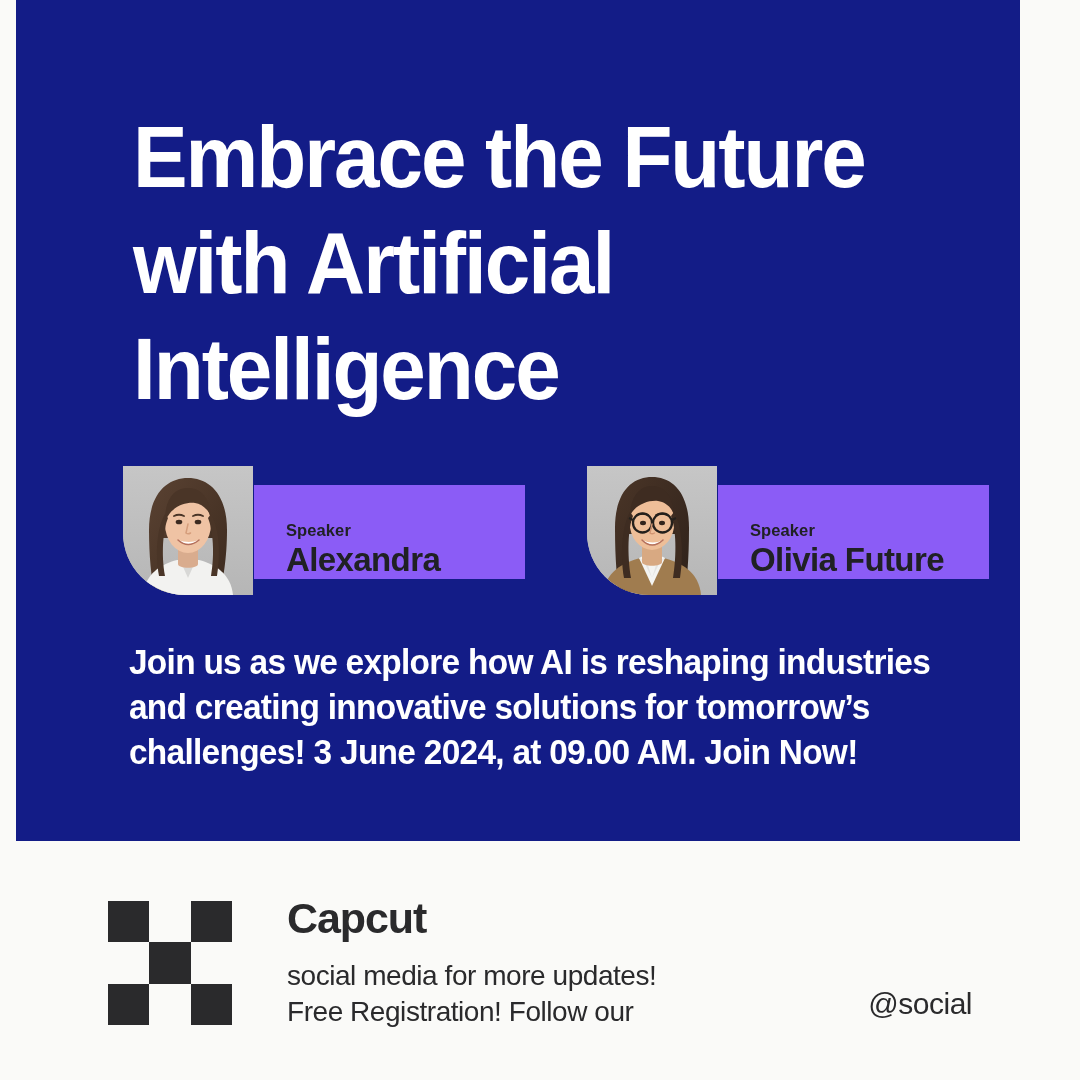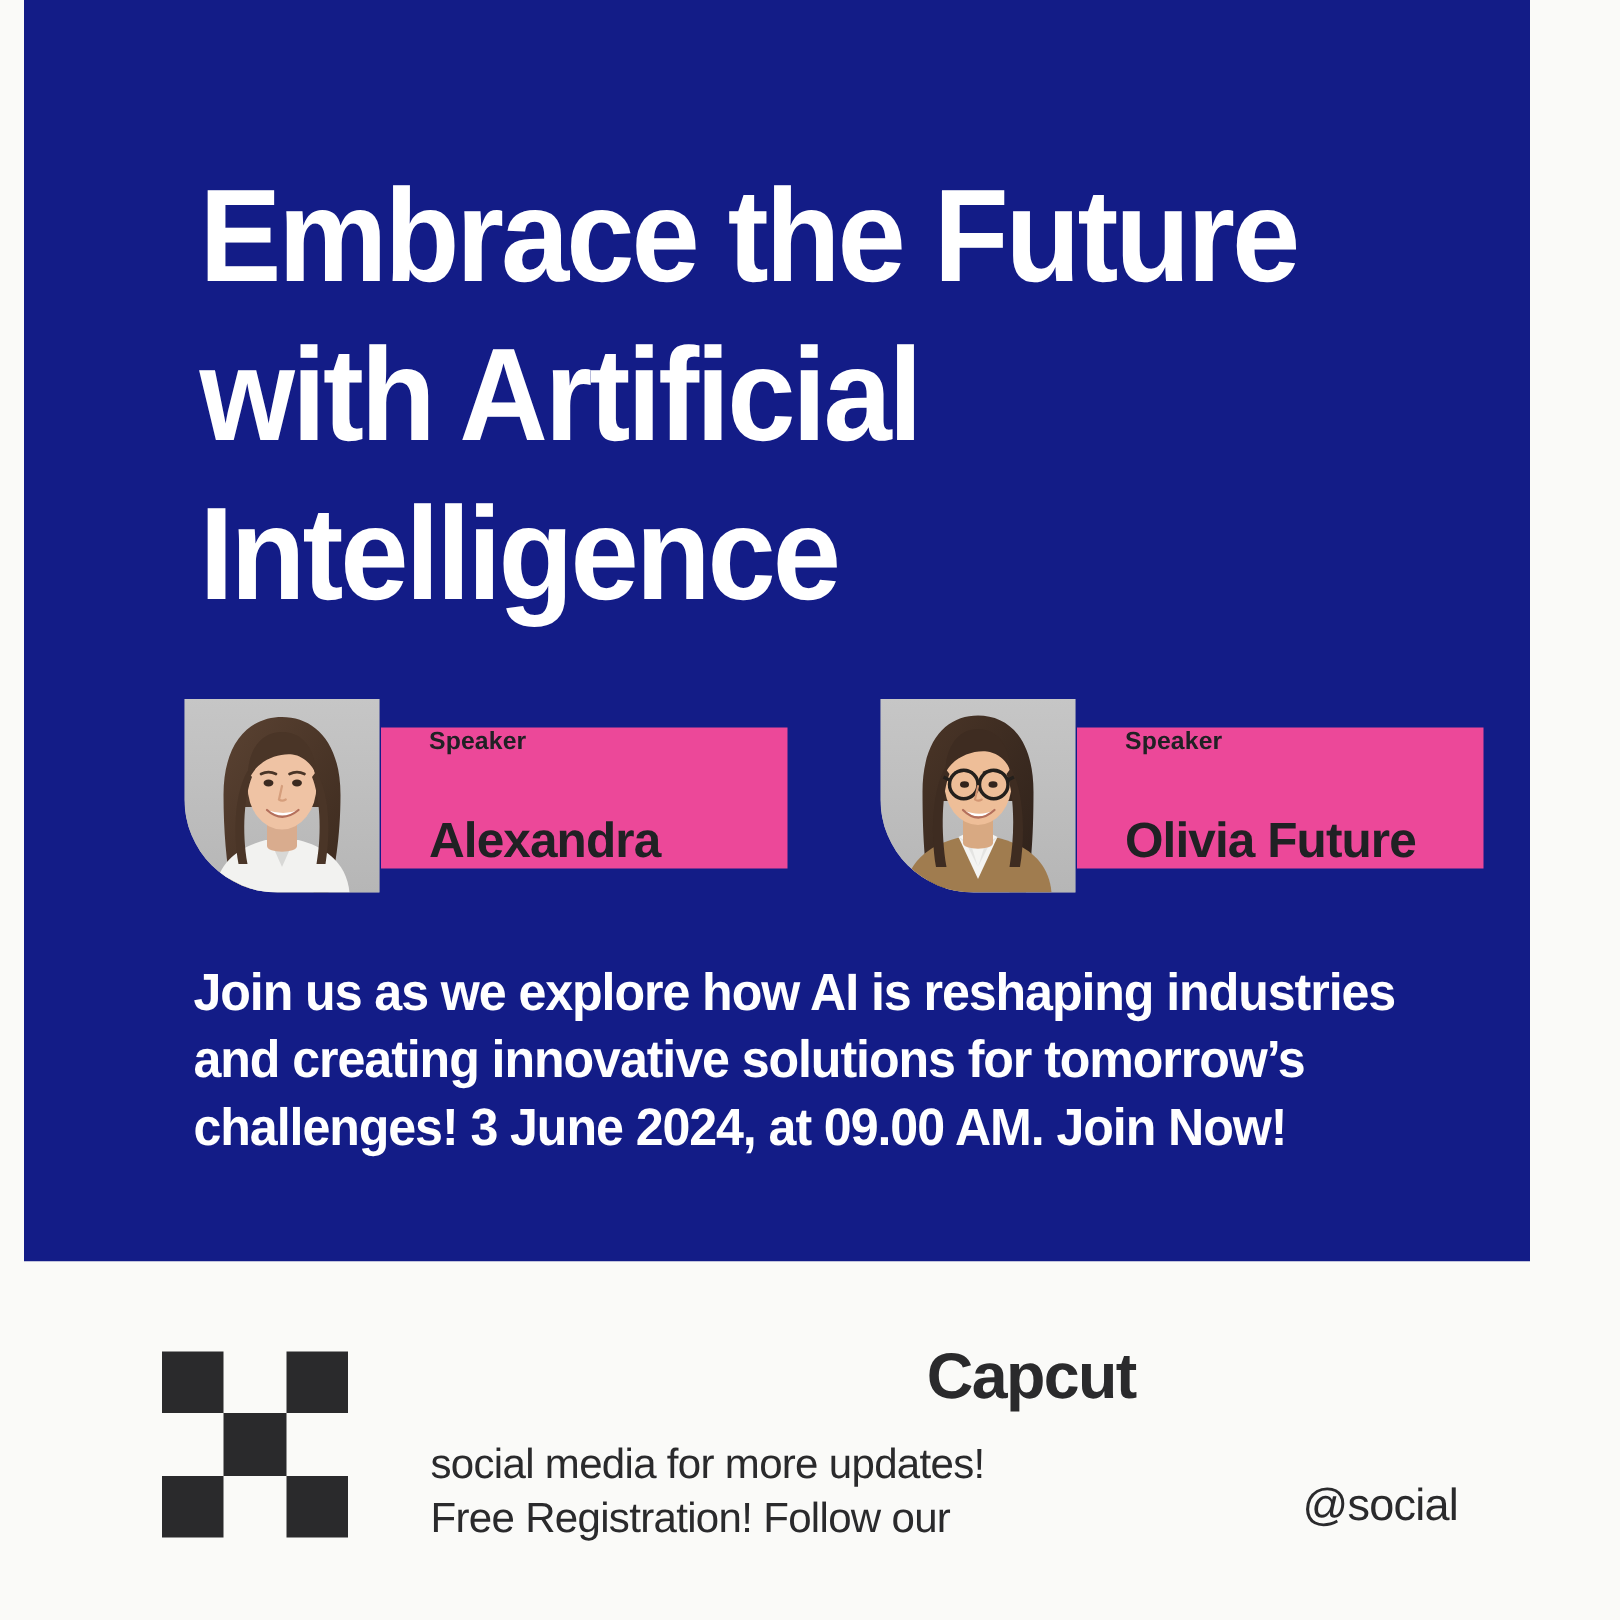--- a/index.html
+++ b/index.html
@@ -47,23 +47,23 @@
     position:absolute; left:0; top:0;
     width:130px; height:129px;
     background:#BFBFBF;
     border-bottom-left-radius:62px;
     overflow:hidden;
   }
   .speaker-photo svg { display:block; width:130px; height:129px; }
 
   .speaker-card {
     position:absolute; top:19px; height:94px;
-    background:#ec4899;
+    background:#8b5cf6;
     padding-left:32px;
-    display:flex; flex-direction:column; justify-content:space-between;
+    display:flex; flex-direction:column; justify-content:flex-end;
   }
   .speaker-role {
     font-family:"Liberation Sans", sans-serif;
     font-size:16.5px; font-weight:700;
     letter-spacing:0.1px;
     color:#202124;
     line-height:19px;
     margin-bottom:1px;
   }
   .speaker-name {
@@ -114,21 +114,20 @@
 
   #brand-text {
     position:absolute; left:287px; top:52px; width:470px;
   }
   #brand-name {
     font-family:"Liberation Sans", sans-serif;
     font-weight:700; font-size:43px;
     letter-spacing:-1.1px;
     color:#2A2A2C;
     line-height:50px;
-    text-align:right;
   }
   #brand-tagline {
     margin-top:15px;
   }
   #brand-tagline .tl {
     display:block;
     font-family:"Liberation Sans", sans-serif;
     font-weight:400; font-size:28px;
     letter-spacing:-0.45px;
     color:#2A2A2C;

